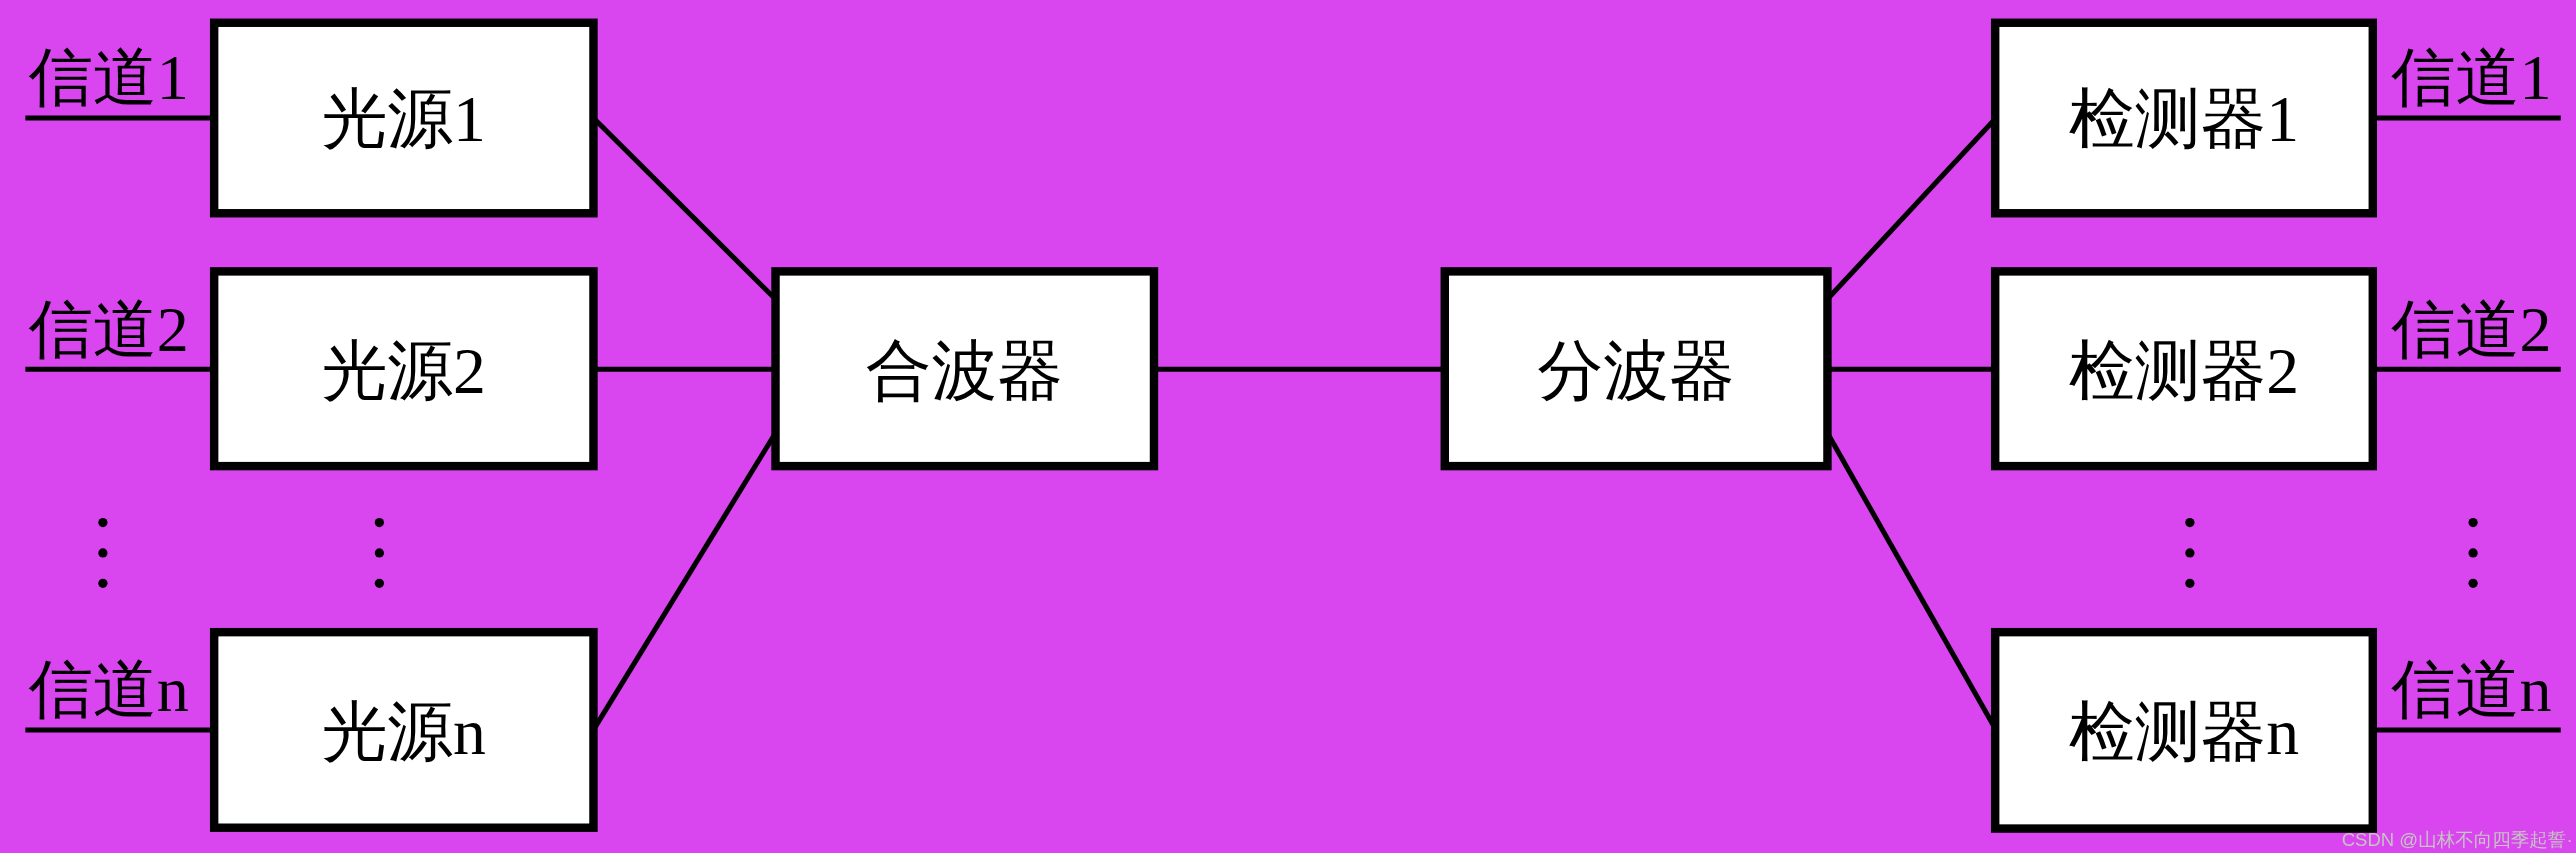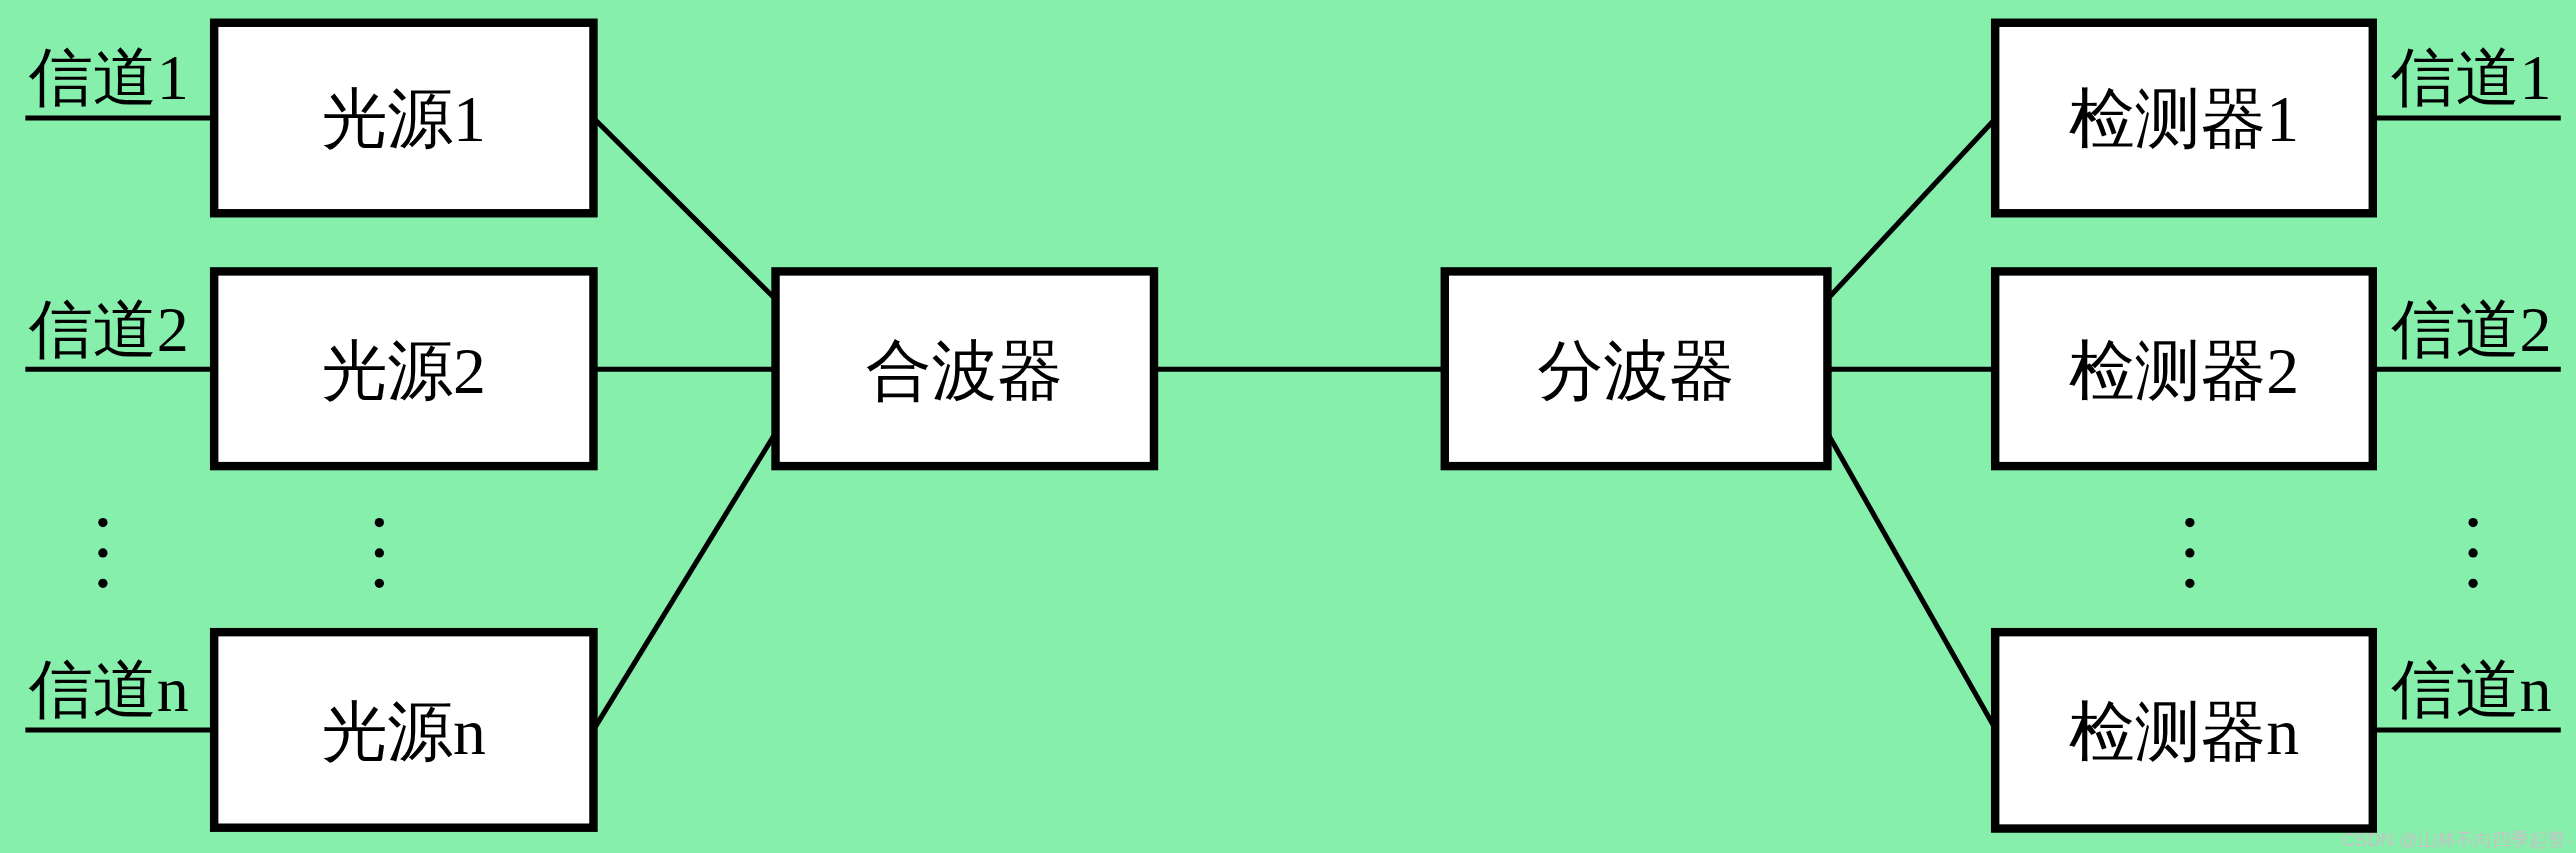--- a/index.html
+++ b/index.html
@@ -4,21 +4,21 @@
 <style>
   html, body {
     margin: 0;
     padding: 0;
     background: #ffffff;
   }
   .stage {
     position: relative;
     width: 2576px;
     height: 853px;
-    background: #86efac;
+    background: #d946ef;
     overflow: hidden;
   }
   svg { display: block; }
 
   .box {
     fill: #ffffff;
     stroke: #000000;
     stroke-width: 10;
   }
   .wire {

